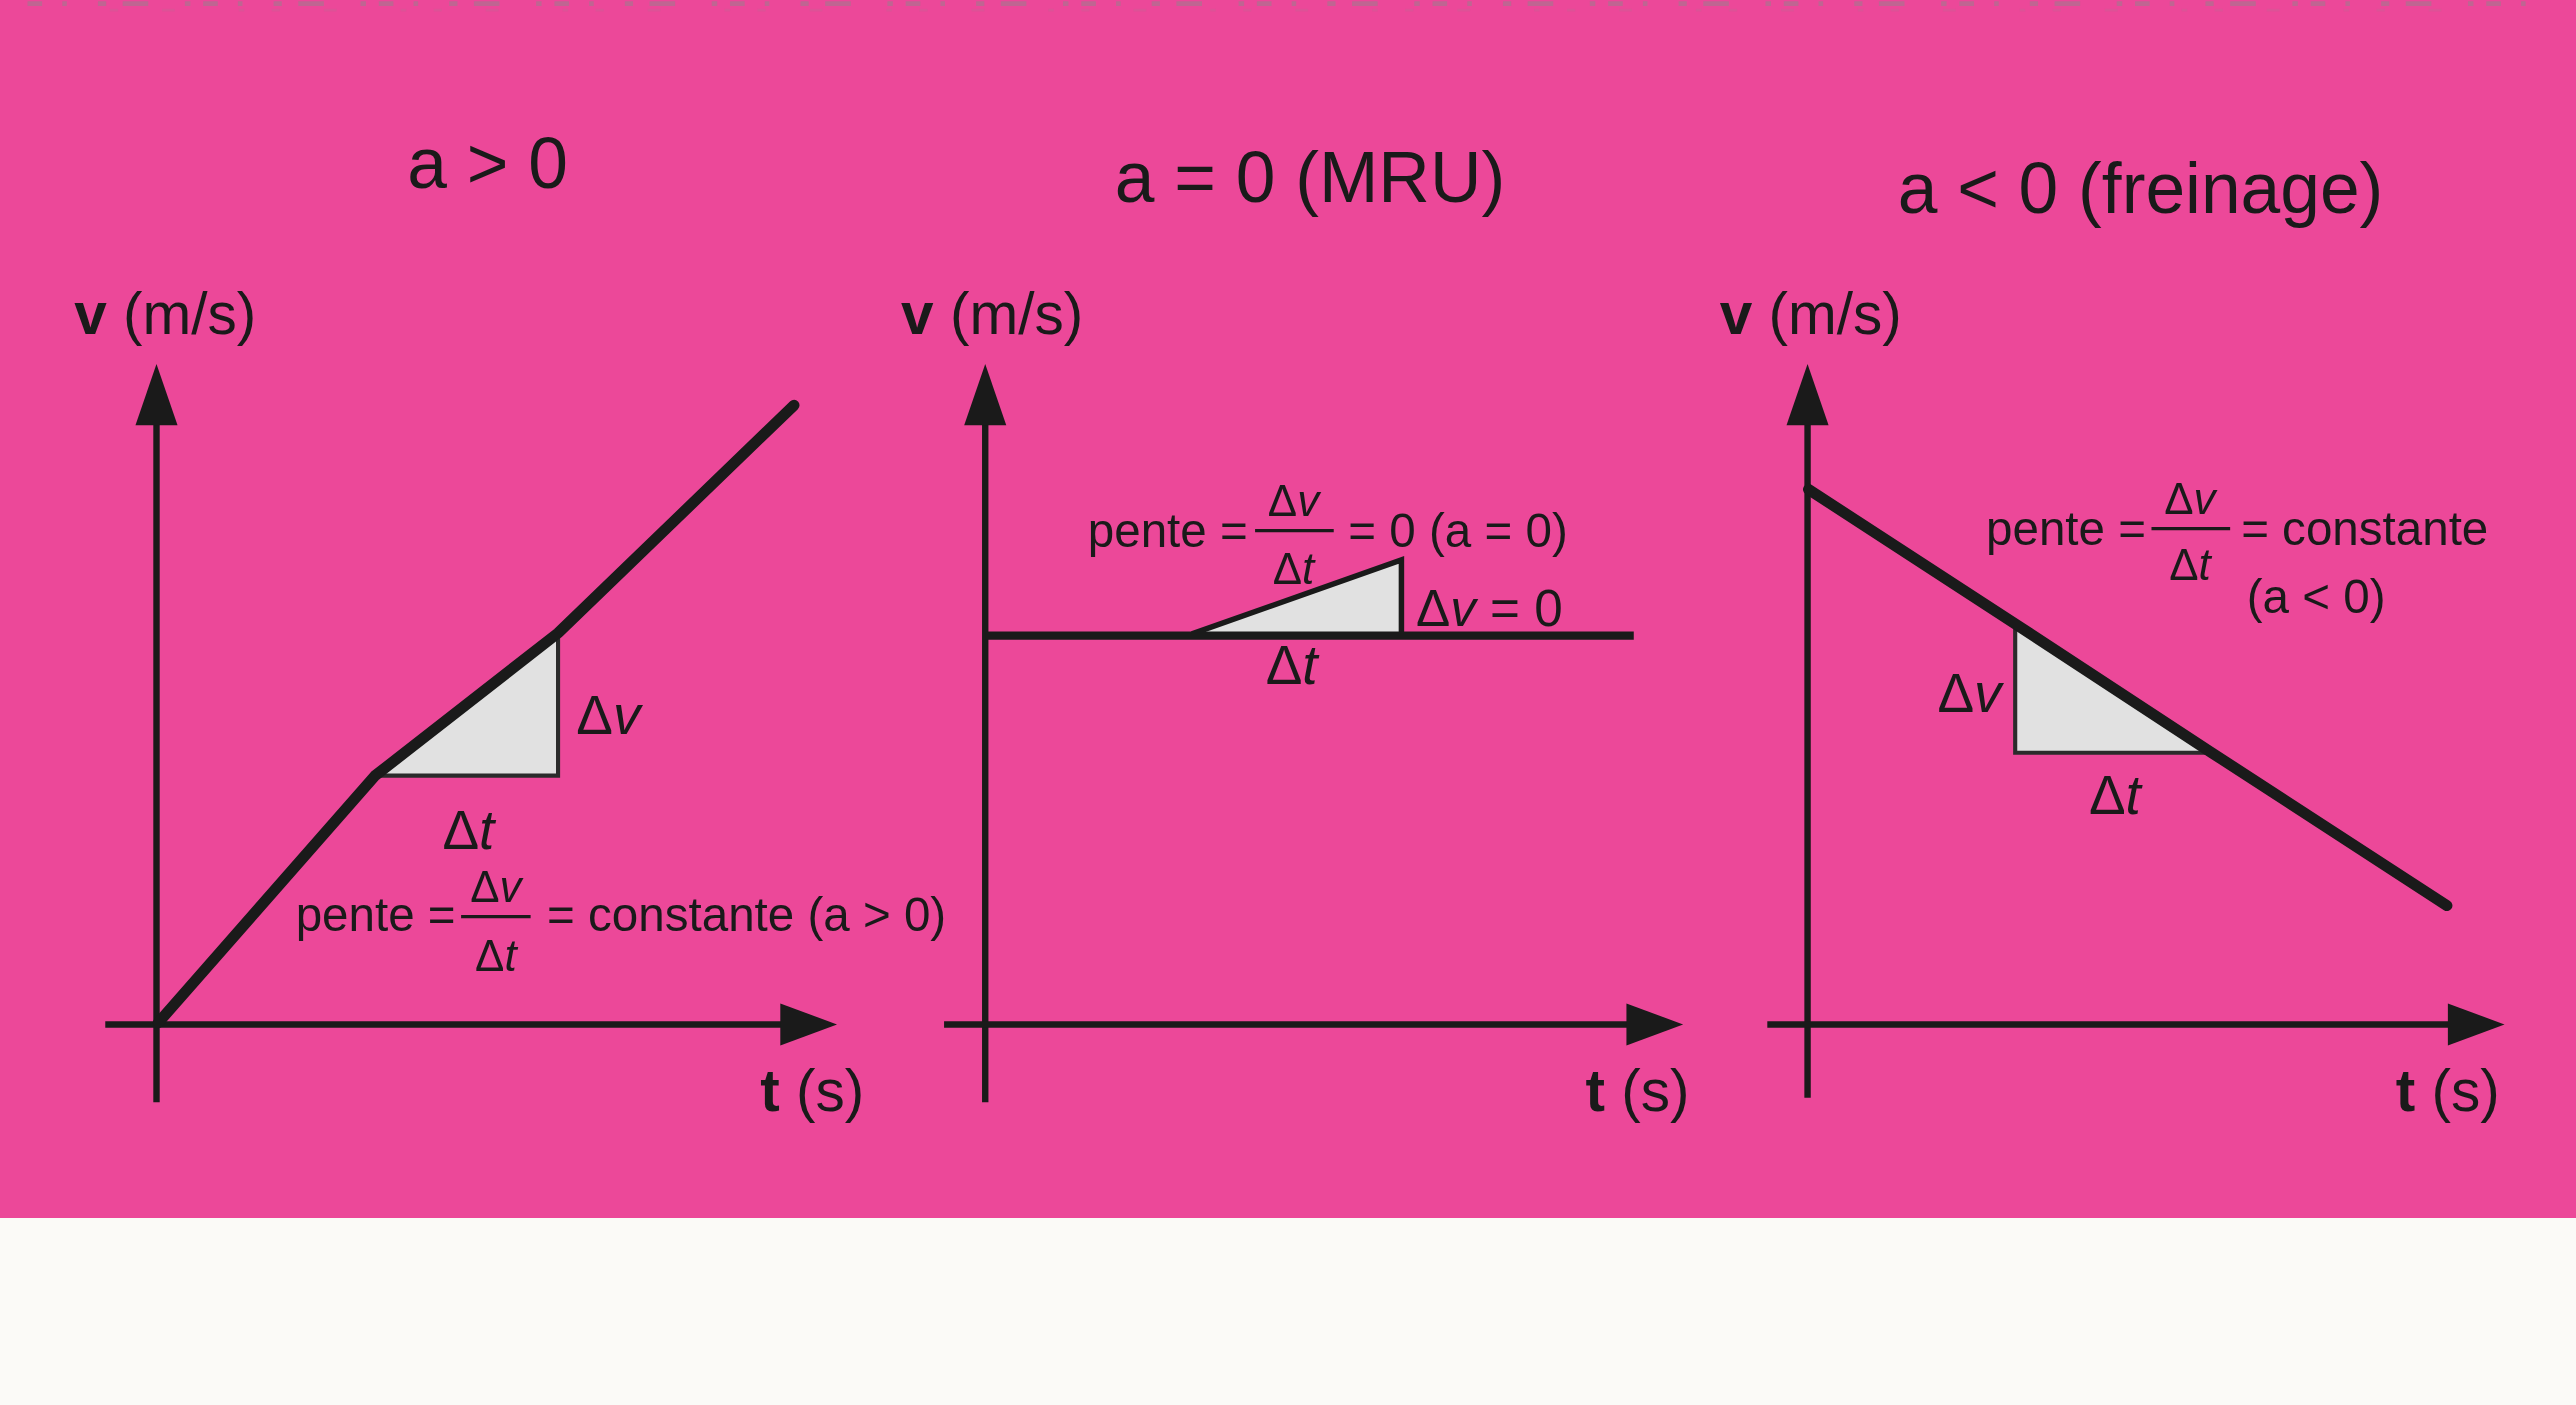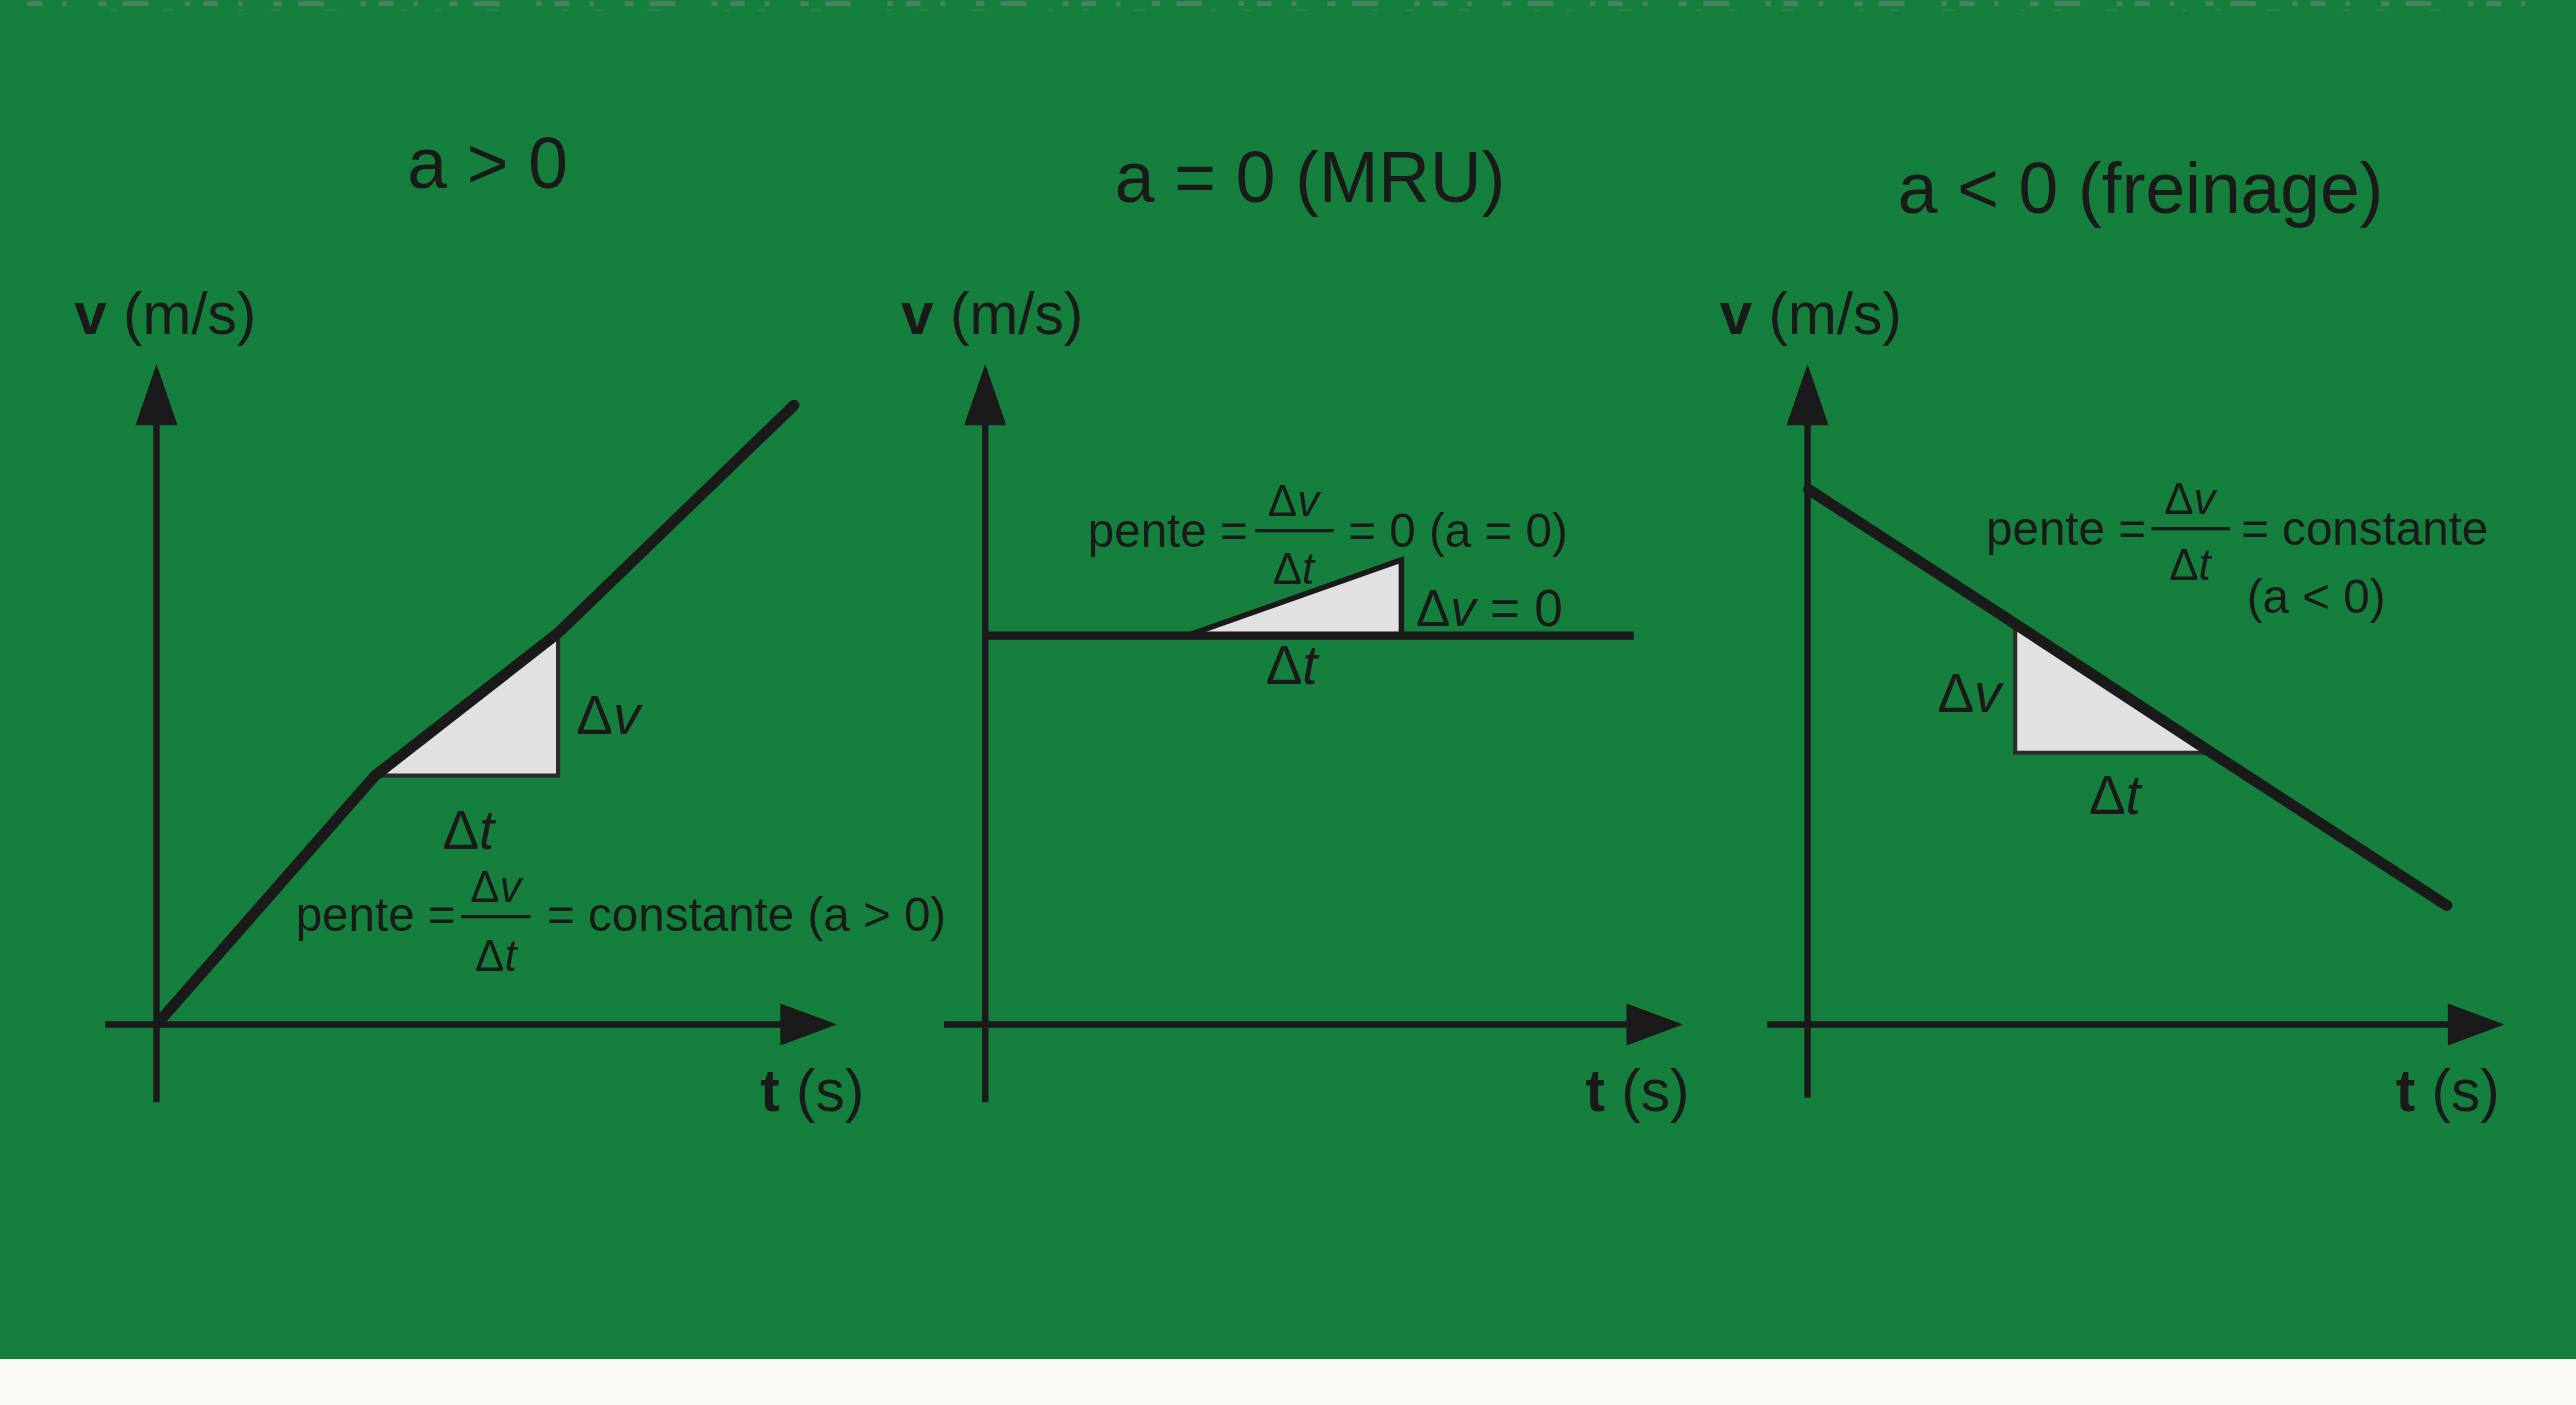--- a/index.html
+++ b/index.html
@@ -1,17 +1,17 @@
 <!DOCTYPE html>
 <html style="font-size:14.6px"><head>
 <meta charset="utf-8">
 <style>
   html,body{margin:0;padding:0;}
   body{width:2576px;height:1405px;background:#fbfaf7;font-family:"Liberation Sans",sans-serif;}
-  .stage{position:relative;width:2576px;height:1359px;background:#15803d;overflow:hidden;}
+  .stage{position:relative;width:2576px;height:1218px;background:#ec4899;overflow:hidden;}
   svg{position:absolute;inset:0;display:block;}
   text{fill:#1a1a1a;}
   .t-title{font-size:78px;}
   .t-axis{font-size:64px;}
   .t-lbl{font-size:60px;}
   .t-dvz{font-size:56px;}
   .t-frm{font-size:52px;}
   .t-frc{font-size:48px;}
   .b{font-weight:bold;}
   .i{font-style:italic;}

